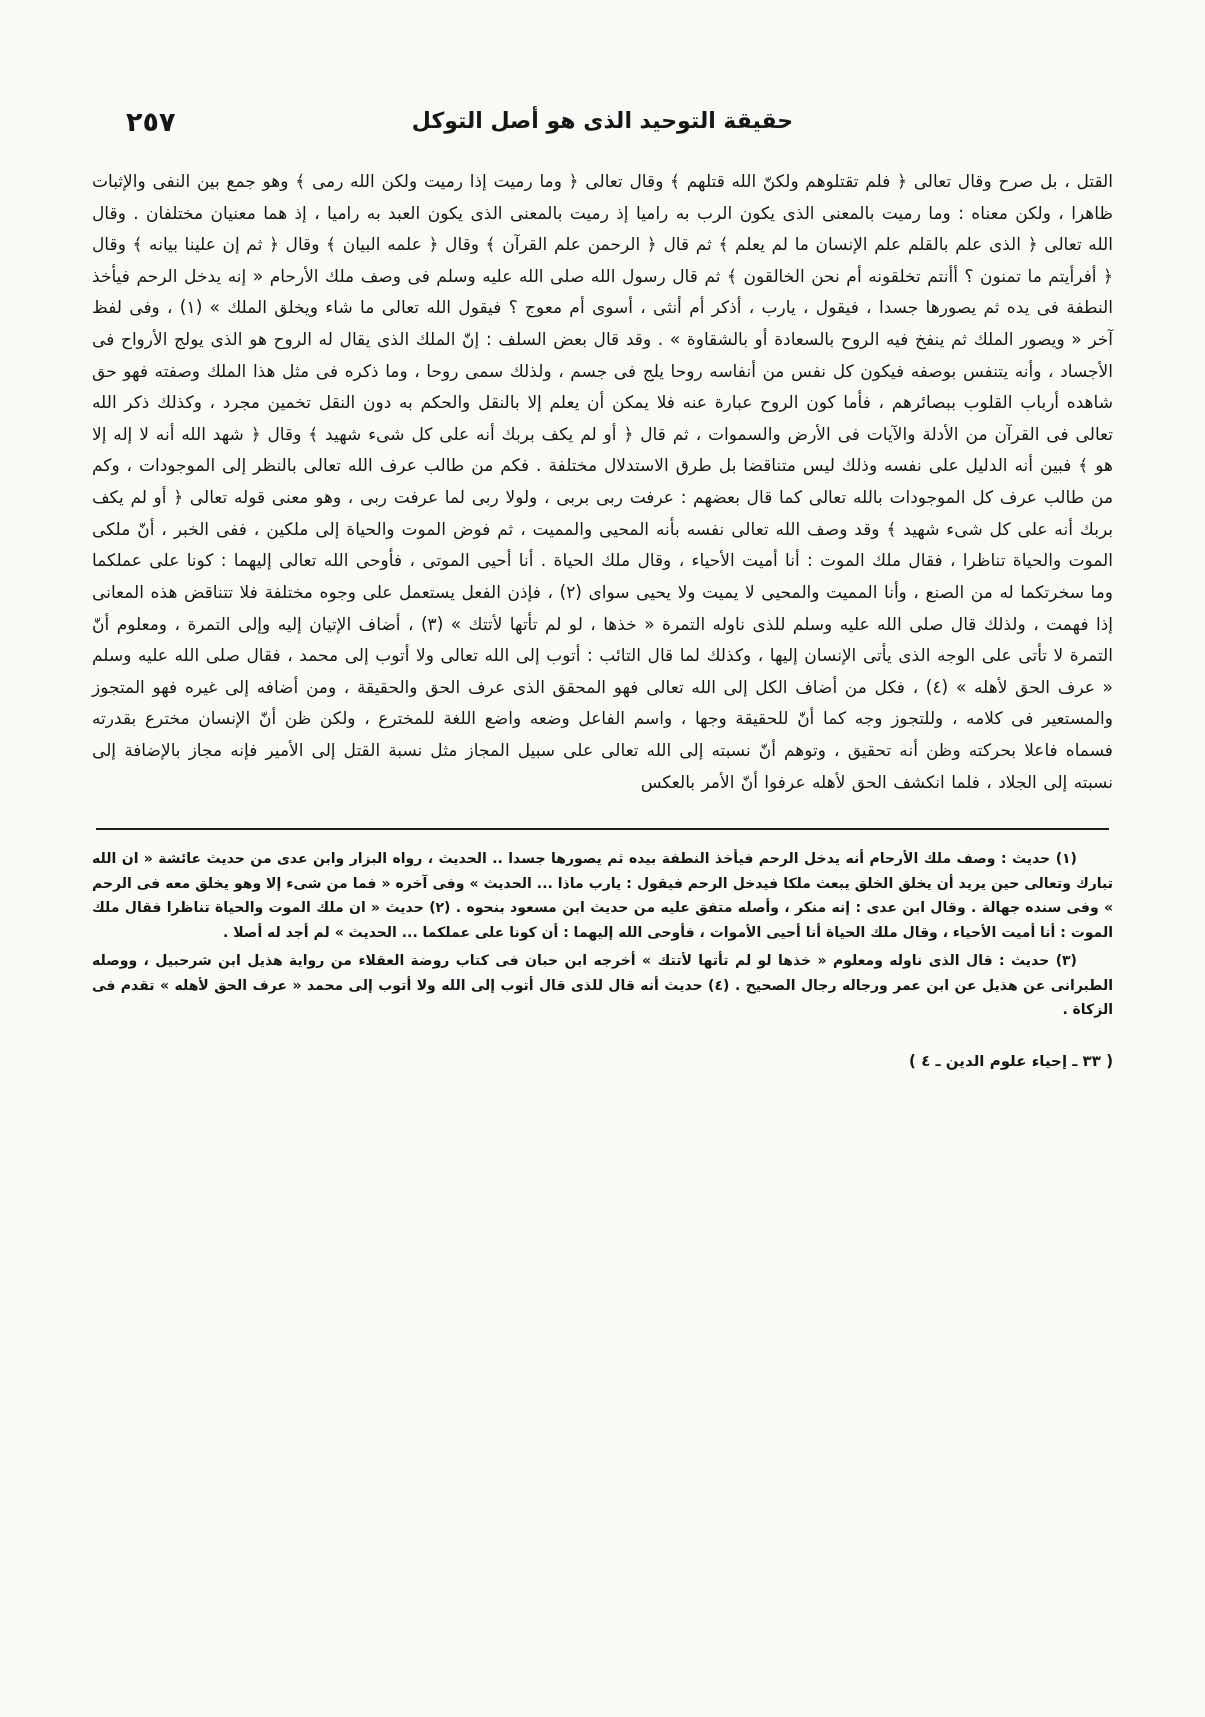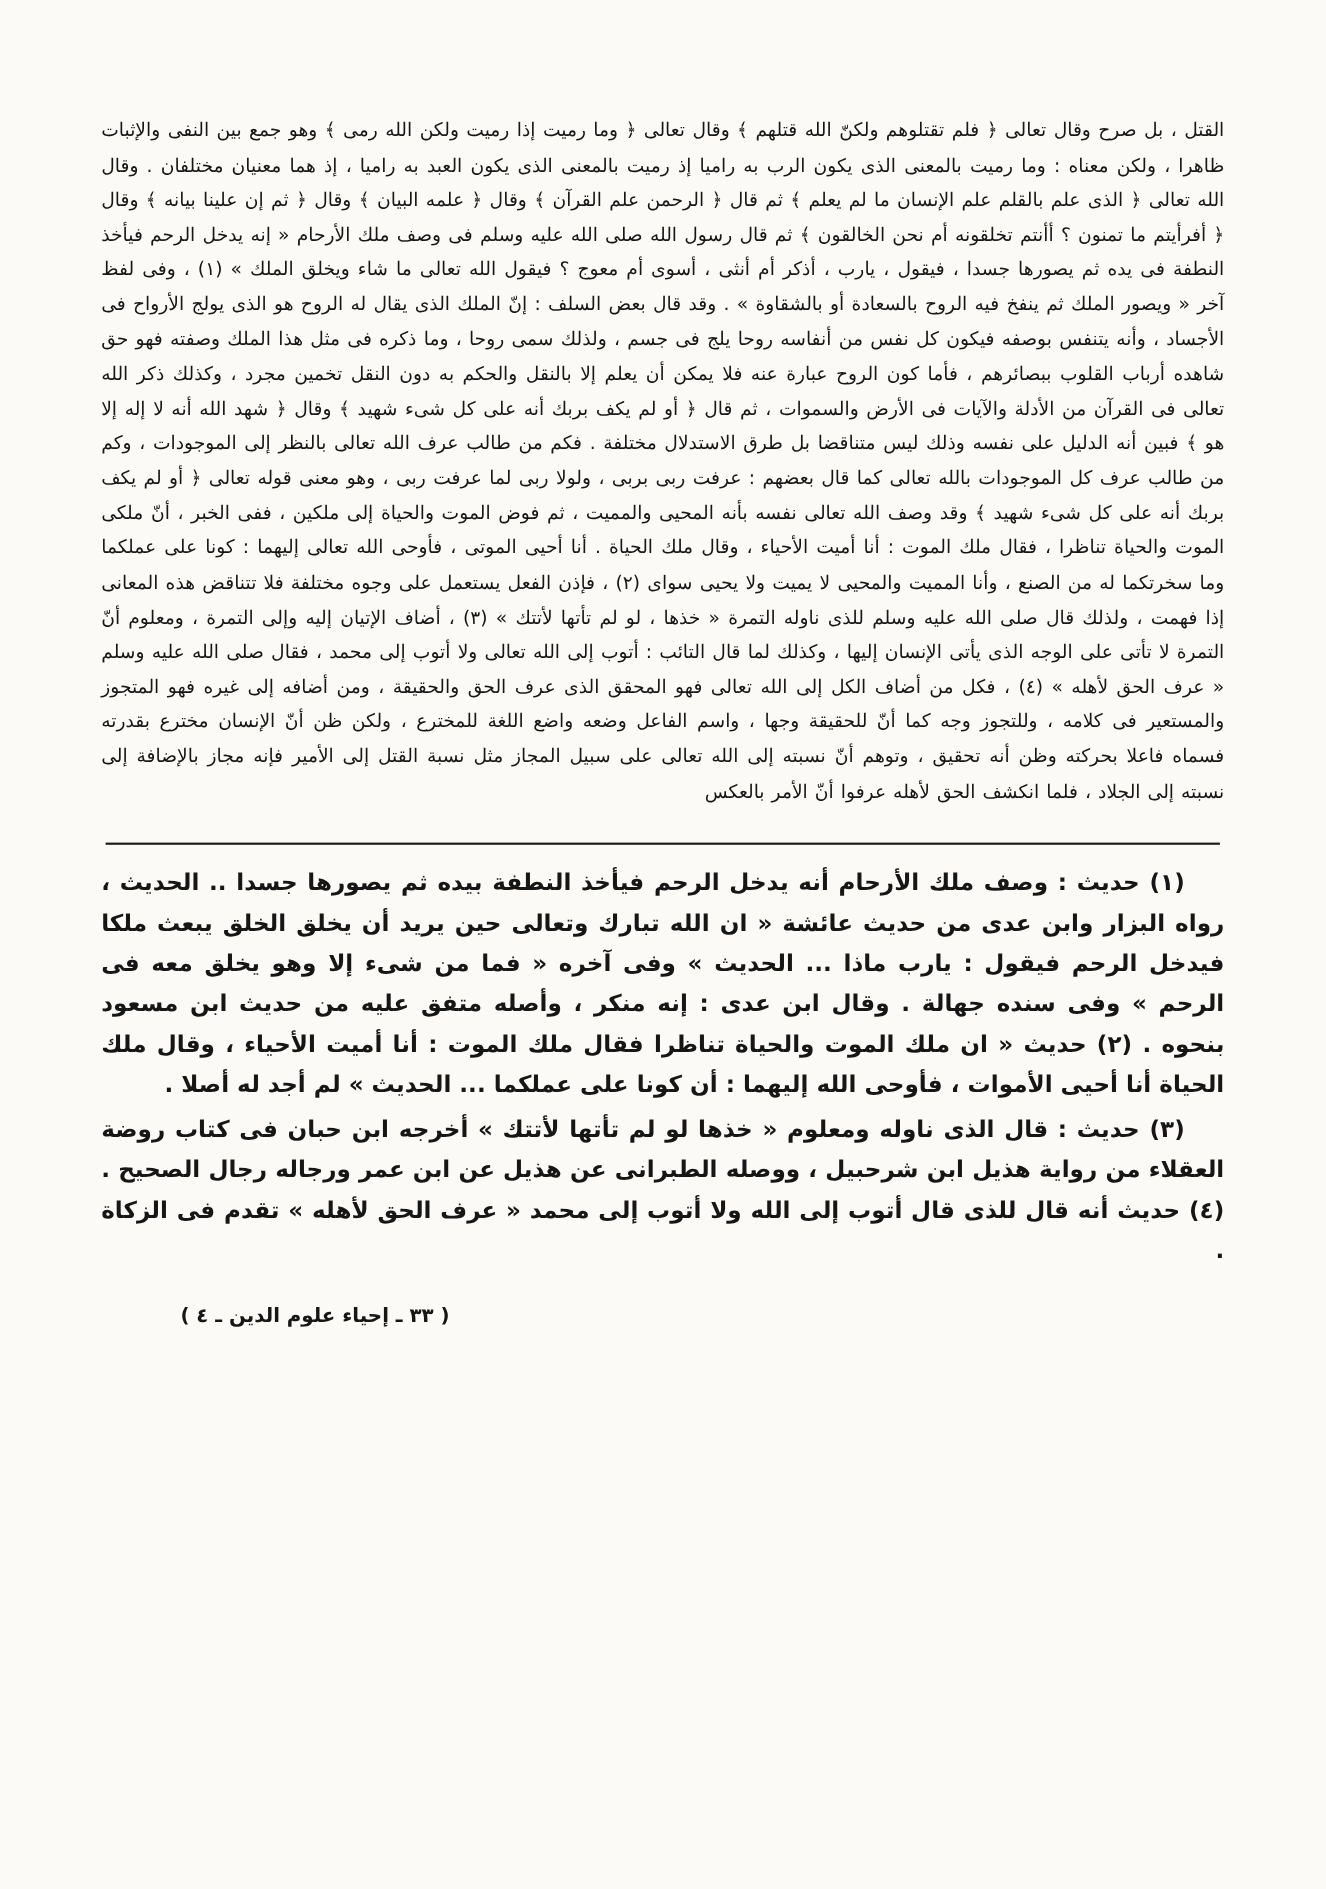--- a/index.html
+++ b/index.html
@@ -43,39 +43,43 @@
     word-spacing: 1px;
   }
   .footnote-rule {
     border: none;
     border-top: 2px solid #1d1d1d;
     margin: 30px 4px 16px 4px;
   }
   .footnotes {
     direction: rtl;
     text-align: justify;
-    font-size: 21px;
+    font-size: 14px;
     font-weight: bold;
     line-height: 1.75;
   }
   .footnote-block { text-indent: 36px; margin-bottom: 4px; }
   .page-footer {
     direction: rtl;
-    text-align: left;
+    text-align: right;
     padding-left: 72px;
     margin-top: 30px;
-    font-size: 18px;
+    font-size: 15px;
     font-weight: bold;
   }
 </style>
 </head>
 <body>
 
 <div class="page">
 
+  <div class="page-header">
+    <span class="page-number">٢٥٧</span>
+    <span class="running-title">حقيقة التوحيد الذى هو أصل التوكل</span>
+  </div>
 
   <div class="body-text" dir="rtl">القتل ، بل صرح وقال تعالى ﴿ فلم تقتلوهم ولكنّ الله قتلهم ﴾ وقال تعالى ﴿ وما رميت إذا رميت ولكن الله رمى ﴾ وهو جمع بين النفى والإثبات ظاهرا ، ولكن معناه : وما رميت بالمعنى الذى يكون الرب به راميا إذ رميت بالمعنى الذى يكون العبد به راميا ، إذ هما معنيان مختلفان . وقال الله تعالى ﴿ الذى علم بالقلم علم الإنسان ما لم يعلم ﴾ ثم قال ﴿ الرحمن علم القرآن ﴾ وقال ﴿ علمه البيان ﴾ وقال ﴿ ثم إن علينا بيانه ﴾ وقال ﴿ أفرأيتم ما تمنون ؟ أأنتم تخلقونه أم نحن الخالقون ﴾ ثم قال رسول الله صلى الله عليه وسلم فى وصف ملك الأرحام « إنه يدخل الرحم فيأخذ النطفة فى يده ثم يصورها جسدا ، فيقول ، يارب ، أذكر أم أنثى ، أسوى أم معوج ؟ فيقول الله تعالى ما شاء ويخلق الملك » (١) ، وفى لفظ آخر « ويصور الملك ثم ينفخ فيه الروح بالسعادة أو بالشقاوة » . وقد قال بعض السلف : إنّ الملك الذى يقال له الروح هو الذى يولج الأرواح فى الأجساد ، وأنه يتنفس بوصفه فيكون كل نفس من أنفاسه روحا يلج فى جسم ، ولذلك سمى روحا ، وما ذكره فى مثل هذا الملك وصفته فهو حق شاهده أرباب القلوب ببصائرهم ، فأما كون الروح عبارة عنه فلا يمكن أن يعلم إلا بالنقل والحكم به دون النقل تخمين مجرد ، وكذلك ذكر الله تعالى فى القرآن من الأدلة والآيات فى الأرض والسموات ، ثم قال ﴿ أو لم يكف بربك أنه على كل شىء شهيد ﴾ وقال ﴿ شهد الله أنه لا إله إلا هو ﴾ فبين أنه الدليل على نفسه وذلك ليس متناقضا بل طرق الاستدلال مختلفة . فكم من طالب عرف الله تعالى بالنظر إلى الموجودات ، وكم من طالب عرف كل الموجودات بالله تعالى كما قال بعضهم : عرفت ربى بربى ، ولولا ربى لما عرفت ربى ، وهو معنى قوله تعالى ﴿ أو لم يكف بربك أنه على كل شىء شهيد ﴾ وقد وصف الله تعالى نفسه بأنه المحيى والمميت ، ثم فوض الموت والحياة إلى ملكين ، ففى الخبر ، أنّ ملكى الموت والحياة تناظرا ، فقال ملك الموت : أنا أميت الأحياء ، وقال ملك الحياة . أنا أحيى الموتى ، فأوحى الله تعالى إليهما : كونا على عملكما وما سخرتكما له من الصنع ، وأنا المميت والمحيى لا يميت ولا يحيى سواى (٢) ، فإذن الفعل يستعمل على وجوه مختلفة فلا تتناقض هذه المعانى إذا فهمت ، ولذلك قال صلى الله عليه وسلم للذى ناوله التمرة « خذها ، لو لم تأتها لأتتك » (٣) ، أضاف الإتيان إليه وإلى التمرة ، ومعلوم أنّ التمرة لا تأتى على الوجه الذى يأتى الإنسان إليها ، وكذلك لما قال التائب : أتوب إلى الله تعالى ولا أتوب إلى محمد ، فقال صلى الله عليه وسلم « عرف الحق لأهله » (٤) ، فكل من أضاف الكل إلى الله تعالى فهو المحقق الذى عرف الحق والحقيقة ، ومن أضافه إلى غيره فهو المتجوز والمستعير فى كلامه ، وللتجوز وجه كما أنّ للحقيقة وجها ، واسم الفاعل وضعه واضع اللغة للمخترع ، ولكن ظن أنّ الإنسان مخترع بقدرته فسماه فاعلا بحركته وظن أنه تحقيق ، وتوهم أنّ نسبته إلى الله تعالى على سبيل المجاز مثل نسبة القتل إلى الأمير فإنه مجاز بالإضافة إلى نسبته إلى الجلاد ، فلما انكشف الحق لأهله عرفوا أنّ الأمر بالعكس</div>
 
   <hr class="footnote-rule">
 
   <div class="footnotes" dir="rtl">
     <p class="footnote-block">
       <span>(١)</span>
       <span>حديث : وصف ملك الأرحام أنه يدخل الرحم فيأخذ النطفة بيده ثم يصورها جسدا .. الحديث ، رواه البزار وابن عدى من حديث عائشة « ان الله تبارك وتعالى حين يريد أن يخلق الخلق يبعث ملكا فيدخل الرحم فيقول : يارب ماذا ... الحديث » وفى آخره « فما من شىء إلا وهو يخلق معه فى الرحم » وفى سنده جهالة . وقال ابن عدى : إنه منكر ، وأصله متفق عليه من حديث ابن مسعود بنحوه .</span>
       <span>(٢)</span>

